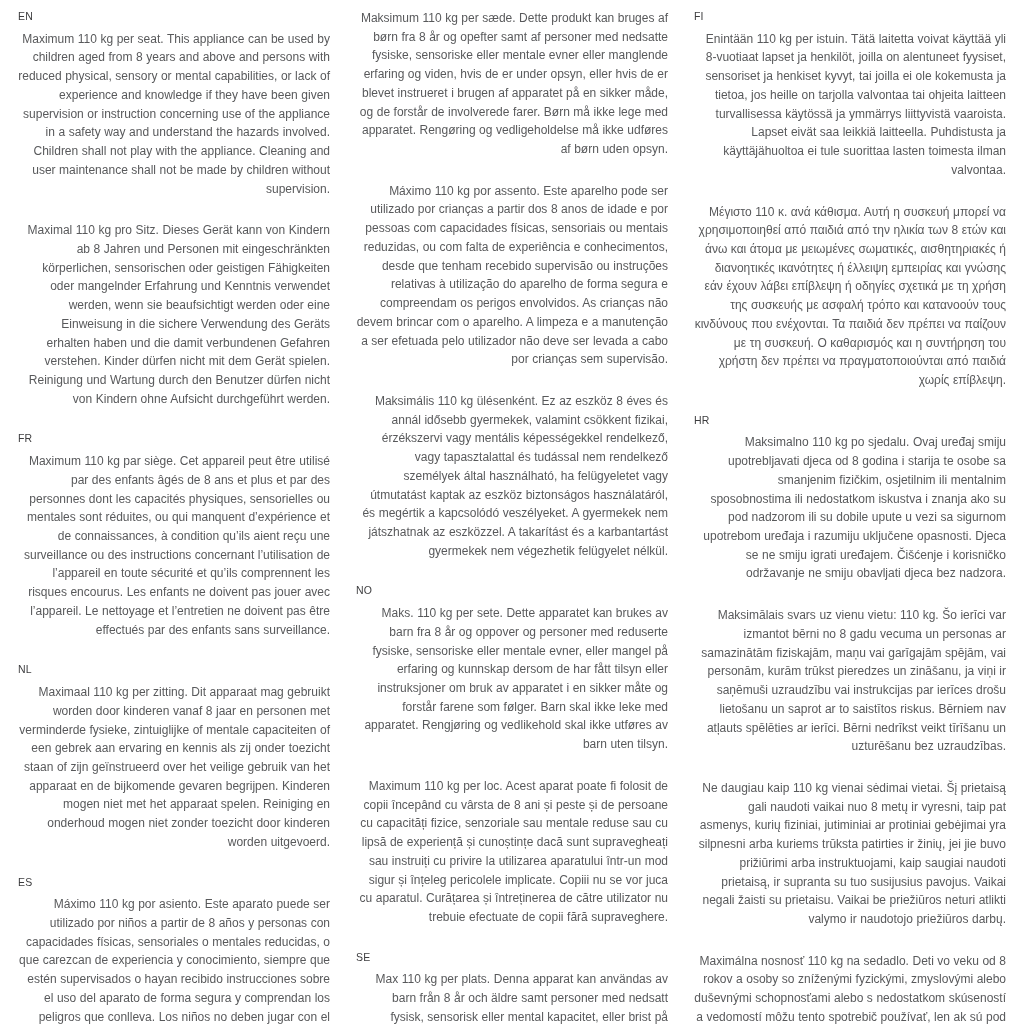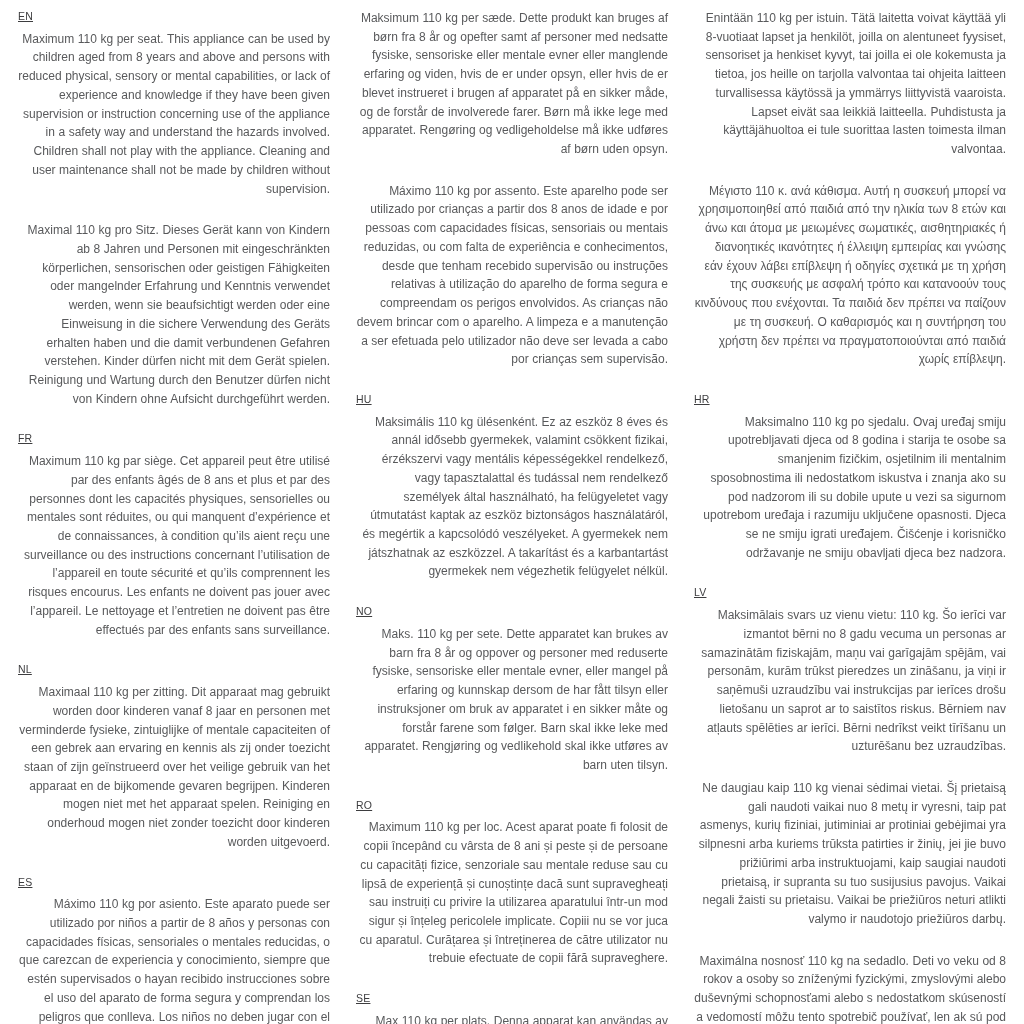--- a/index.html
+++ b/index.html
@@ -30,21 +30,20 @@
   .lang-section {
     margin-bottom: 23px;
   }
   .lang-code {
     font-size: 10.5px;
     line-height: 1.5;
     color: #3d3d3f;
     margin: 0 0 5px 0;
     font-weight: 400;
     letter-spacing: 0.2px;
-    text-decoration: underline;
   }
   .lang-text {
     font-size: 12px;
     line-height: 1.56;
     color: #58595b;
     margin: 0;
     text-align: right;
     word-spacing: 0.2px;
   }
 </style>
@@ -78,49 +77,47 @@
       </section>
     </div>
   <div class="col">
       <section class="lang-section">
         <p class="lang-text">Maksimum 110 kg per sæde. Dette produkt kan bruges af børn fra 8 år og opefter samt af personer med nedsatte fysiske, sensoriske eller mentale evner eller manglende erfaring og viden, hvis de er under opsyn, eller hvis de er blevet instrueret i brugen af apparatet på en sikker måde, og de forstår de involverede farer. Børn må ikke lege med apparatet. Rengøring og vedligeholdelse må ikke udføres af børn uden opsyn.</p>
       </section>
       <section class="lang-section">
         <p class="lang-text">Máximo 110 kg por assento. Este aparelho pode ser utilizado por crianças a partir dos 8 anos de idade e por pessoas com capacidades físicas, sensoriais ou mentais reduzidas, ou com falta de experiência e conhecimentos, desde que tenham recebido supervisão ou instruções relativas à utilização do aparelho de forma segura e compreendam os perigos envolvidos. As crianças não devem brincar com o aparelho. A limpeza e a manutenção a ser efetuada pelo utilizador não deve ser levada a cabo por crianças sem supervisão.</p>
       </section>
       <section class="lang-section">
-        <div class="lang-code">HU</div>
         <p class="lang-text">Maksimális 110 kg ülésenként. Ez az eszköz 8 éves és annál idősebb gyermekek, valamint csökkent fizikai, érzékszervi vagy mentális képességekkel rendelkező, vagy tapasztalattal és tudással nem rendelkező személyek által használható, ha felügyeletet vagy útmutatást kaptak az eszköz biztonságos használatáról, és megértik a kapcsolódó veszélyeket. A gyermekek nem játszhatnak az eszközzel. A takarítást és a karbantartást gyermekek nem végezhetik felügyelet nélkül.</p>
       </section>
       <section class="lang-section">
         <div class="lang-code">NO</div>
         <p class="lang-text">Maks. 110 kg per sete. Dette apparatet kan brukes av barn fra 8 år og oppover og personer med reduserte fysiske, sensoriske eller mentale evner, eller mangel på erfaring og kunnskap dersom de har fått tilsyn eller instruksjoner om bruk av apparatet i en sikker måte og forstår farene som følger. Barn skal ikke leke med apparatet. Rengjøring og vedlikehold skal ikke utføres av barn uten tilsyn.</p>
       </section>
       <section class="lang-section">
-        <div class="lang-code">RO</div>
         <p class="lang-text">Maximum 110 kg per loc. Acest aparat poate fi folosit de copii începând cu vârsta de 8 ani și peste și de persoane cu capacități fizice, senzoriale sau mentale reduse sau cu lipsă de experiență și cunoștințe dacă sunt supravegheați sau instruiți cu privire la utilizarea aparatului într-un mod sigur și înțeleg pericolele implicate. Copiii nu se vor juca cu aparatul. Curățarea și întreținerea de către utilizator nu trebuie efectuate de copii fără supraveghere.</p>
       </section>
       <section class="lang-section">
         <div class="lang-code">SE</div>
         <p class="lang-text">Max 110 kg per plats. Denna apparat kan användas av barn från 8 år och äldre samt personer med nedsatt fysisk, sensorisk eller mental kapacitet, eller brist på erfarenhet och kunskap, om de har fått tillsyn eller instruktioner angående säker användning av apparaten och förstår de involverade riskerna. Barn ska inte leka med apparaten. Rengöring och användarunderhåll ska inte utföras av barn utan tillsyn.</p>
       </section>
     </div>
   <div class="col">
       <section class="lang-section">
+        <div class="lang-code">FI</div>
         <p class="lang-text">Enintään 110 kg per istuin. Tätä laitetta voivat käyttää yli 8-vuotiaat lapset ja henkilöt, joilla on alentuneet fyysiset, sensoriset ja henkiset kyvyt, tai joilla ei ole kokemusta ja tietoa, jos heille on tarjolla valvontaa tai ohjeita laitteen turvallisessa käytössä ja ymmärrys liittyvistä vaaroista. Lapset eivät saa leikkiä laitteella. Puhdistusta ja käyttäjähuoltoa ei tule suorittaa lasten toimesta ilman valvontaa.</p>
       </section>
       <section class="lang-section">
         <p class="lang-text">Μέγιστο 110 κ. ανά κάθισμα. Αυτή η συσκευή μπορεί να χρησιμοποιηθεί από παιδιά από την ηλικία των 8 ετών και άνω και άτομα με μειωμένες σωματικές, αισθητηριακές ή διανοητικές ικανότητες ή έλλειψη εμπειρίας και γνώσης εάν έχουν λάβει επίβλεψη ή οδηγίες σχετικά με τη χρήση της συσκευής με ασφαλή τρόπο και κατανοούν τους κινδύνους που ενέχονται. Τα παιδιά δεν πρέπει να παίζουν με τη συσκευή. Ο καθαρισμός και η συντήρηση του χρήστη δεν πρέπει να πραγματοποιούνται από παιδιά χωρίς επίβλεψη.</p>
       </section>
       <section class="lang-section">
         <div class="lang-code">HR</div>
         <p class="lang-text">Maksimalno 110 kg po sjedalu. Ovaj uređaj smiju upotrebljavati djeca od 8 godina i starija te osobe sa smanjenim fizičkim, osjetilnim ili mentalnim sposobnostima ili nedostatkom iskustva i znanja ako su pod nadzorom ili su dobile upute u vezi sa sigurnom upotrebom uređaja i razumiju uključene opasnosti. Djeca se ne smiju igrati uređajem. Čišćenje i korisničko održavanje ne smiju obavljati djeca bez nadzora.</p>
       </section>
       <section class="lang-section">
-        <div class="lang-code">LV</div>
         <p class="lang-text">Maksimālais svars uz vienu vietu: 110 kg. Šo ierīci var izmantot bērni no 8 gadu vecuma un personas ar samazinātām fiziskajām, maņu vai garīgajām spējām, vai personām, kurām trūkst pieredzes un zināšanu, ja viņi ir saņēmuši uzraudzību vai instrukcijas par ierīces drošu lietošanu un saprot ar to saistītos riskus. Bērniem nav atļauts spēlēties ar ierīci. Bērni nedrīkst veikt tīrīšanu un uzturēšanu bez uzraudzības.</p>
       </section>
       <section class="lang-section">
         <p class="lang-text">Ne daugiau kaip 110 kg vienai sėdimai vietai. Šį prietaisą gali naudoti vaikai nuo 8 metų ir vyresni, taip pat asmenys, kurių fiziniai, jutiminiai ar protiniai gebėjimai yra silpnesni arba kuriems trūksta patirties ir žinių, jei jie buvo prižiūrimi arba instruktuojami, kaip saugiai naudoti prietaisą, ir supranta su tuo susijusius pavojus. Vaikai negali žaisti su prietaisu. Vaikai be priežiūros neturi atlikti valymo ir naudotojo priežiūros darbų.</p>
       </section>
       <section class="lang-section">
         <p class="lang-text">Maximálna nosnosť 110 kg na sedadlo. Deti vo veku od 8 rokov a osoby so zníženými fyzickými, zmyslovými alebo duševnými schopnosťami alebo s nedostatkom skúseností a vedomostí môžu tento spotrebič používať, len ak sú pod dohľadom inej osoby alebo ak boli oboznámené s pokynmi o bezpečnom používaní zariadenia, a ak rozumejú nebezpečenstvám vyplývajúcim z používania zariadenia. Deti sa so spotrebičom nesmú hrať. Čistenie a údržbu nesmú vykonávať deti bez dozoru.</p>
       </section>
       <section class="lang-section">
         <div class="lang-code">SL</div>

